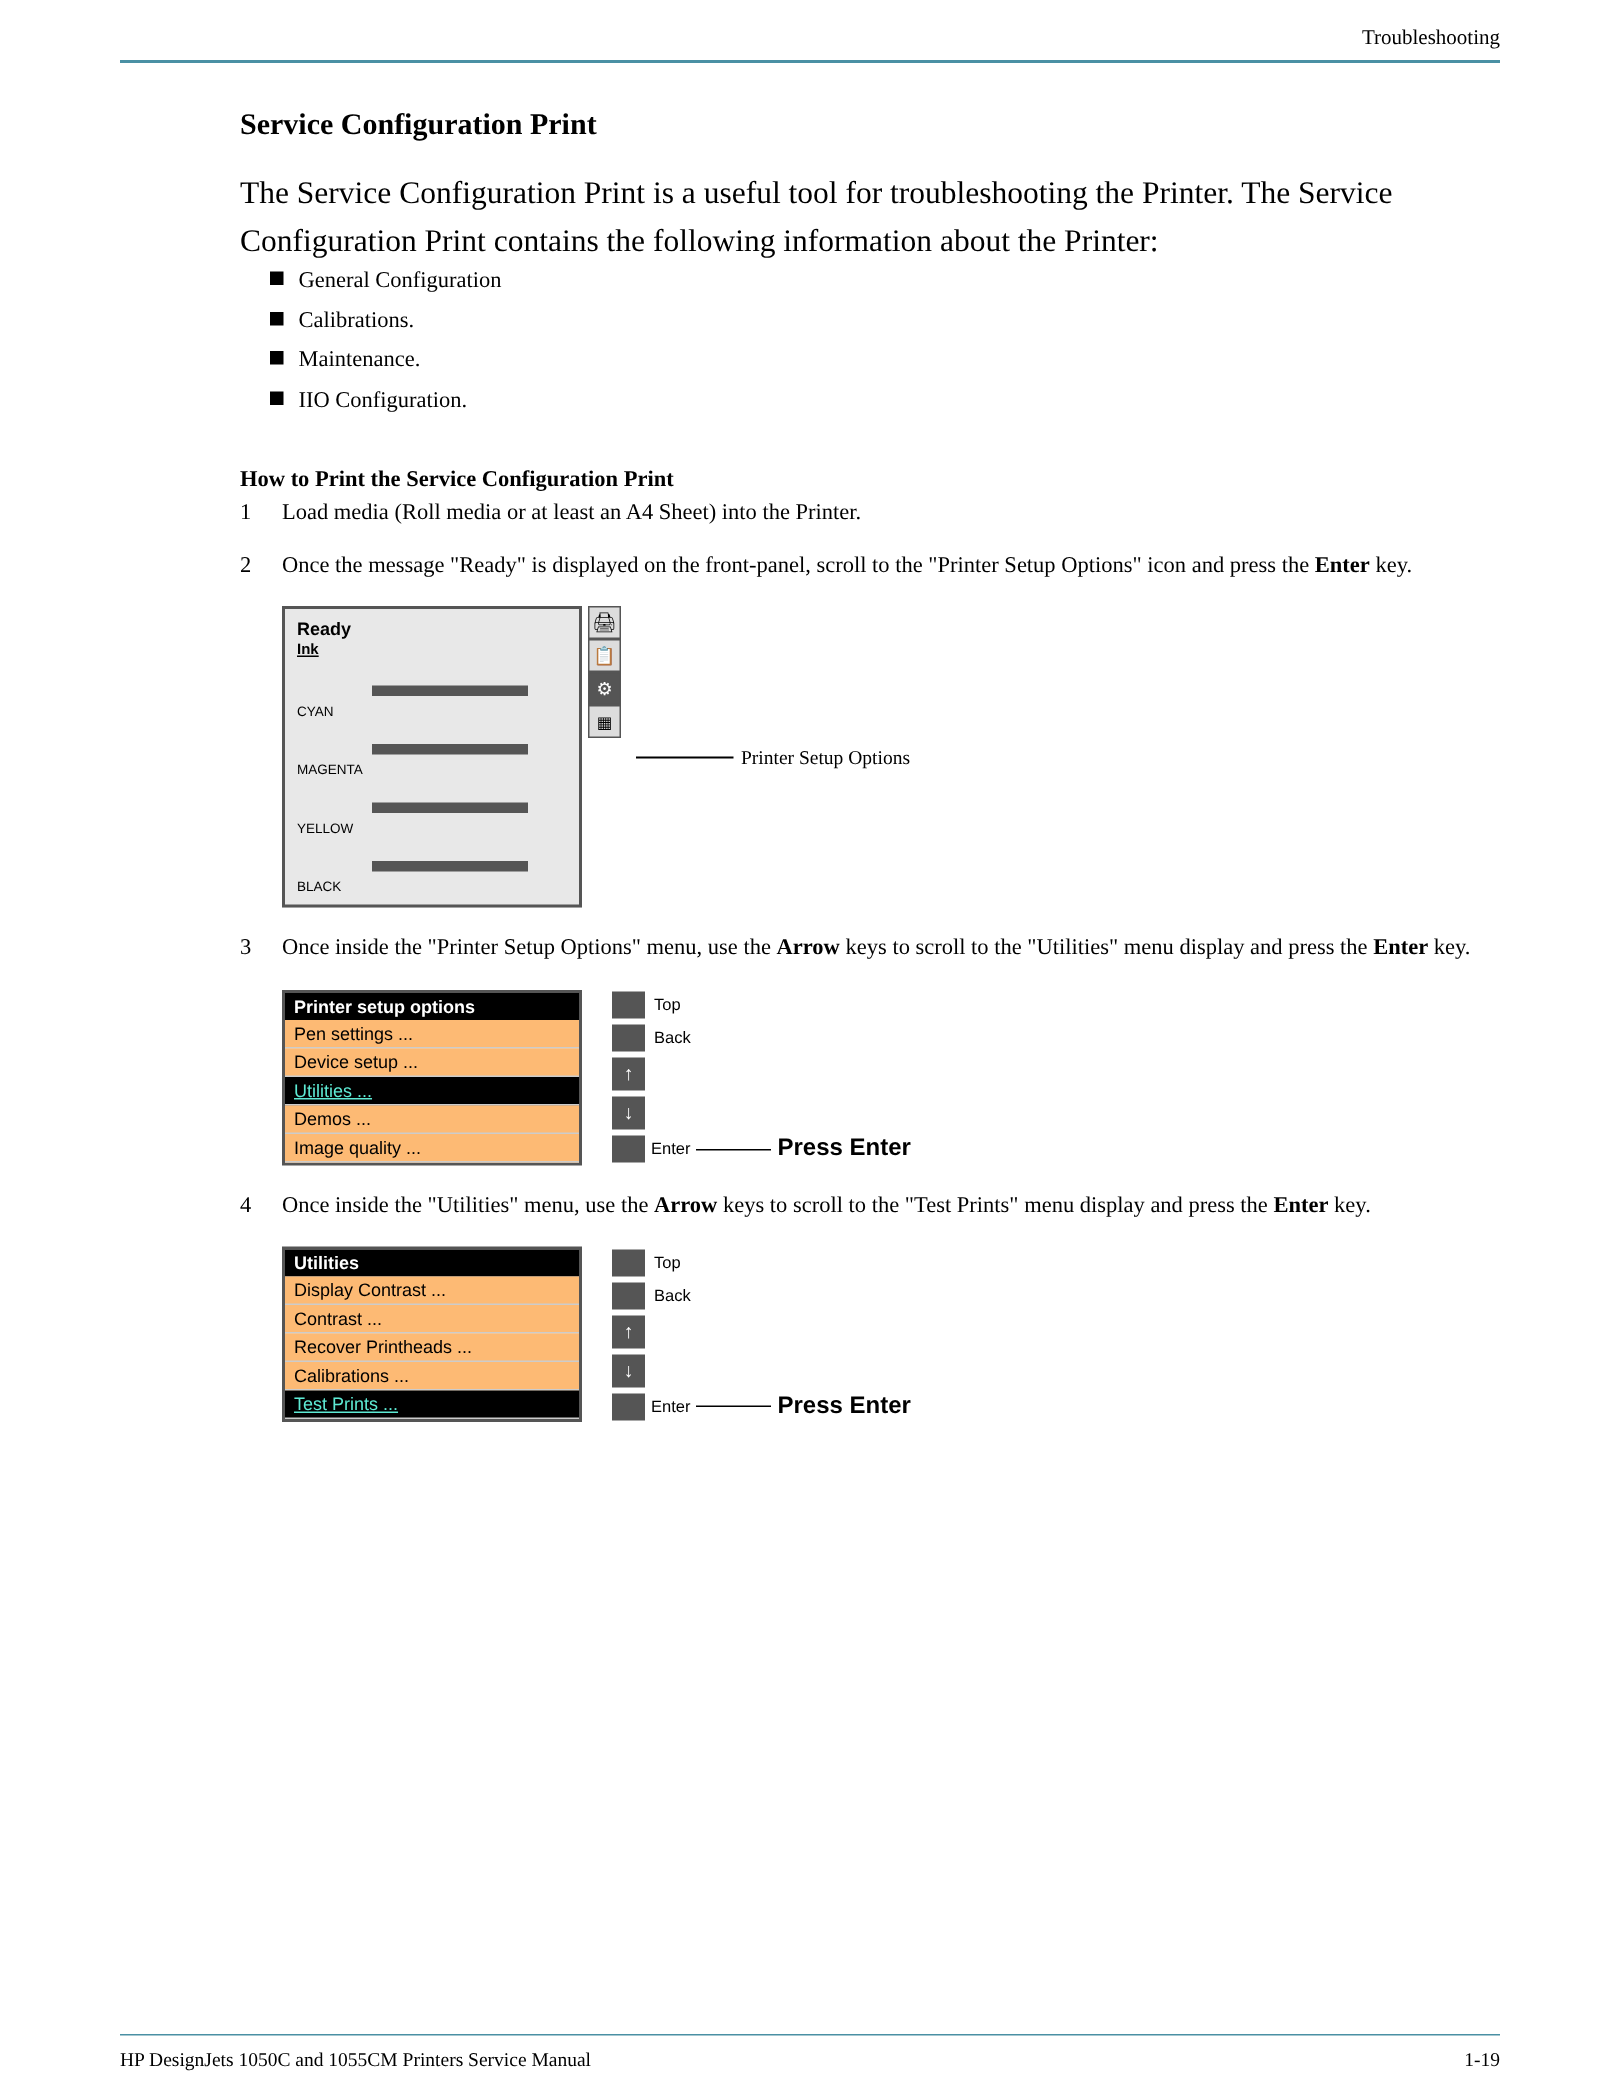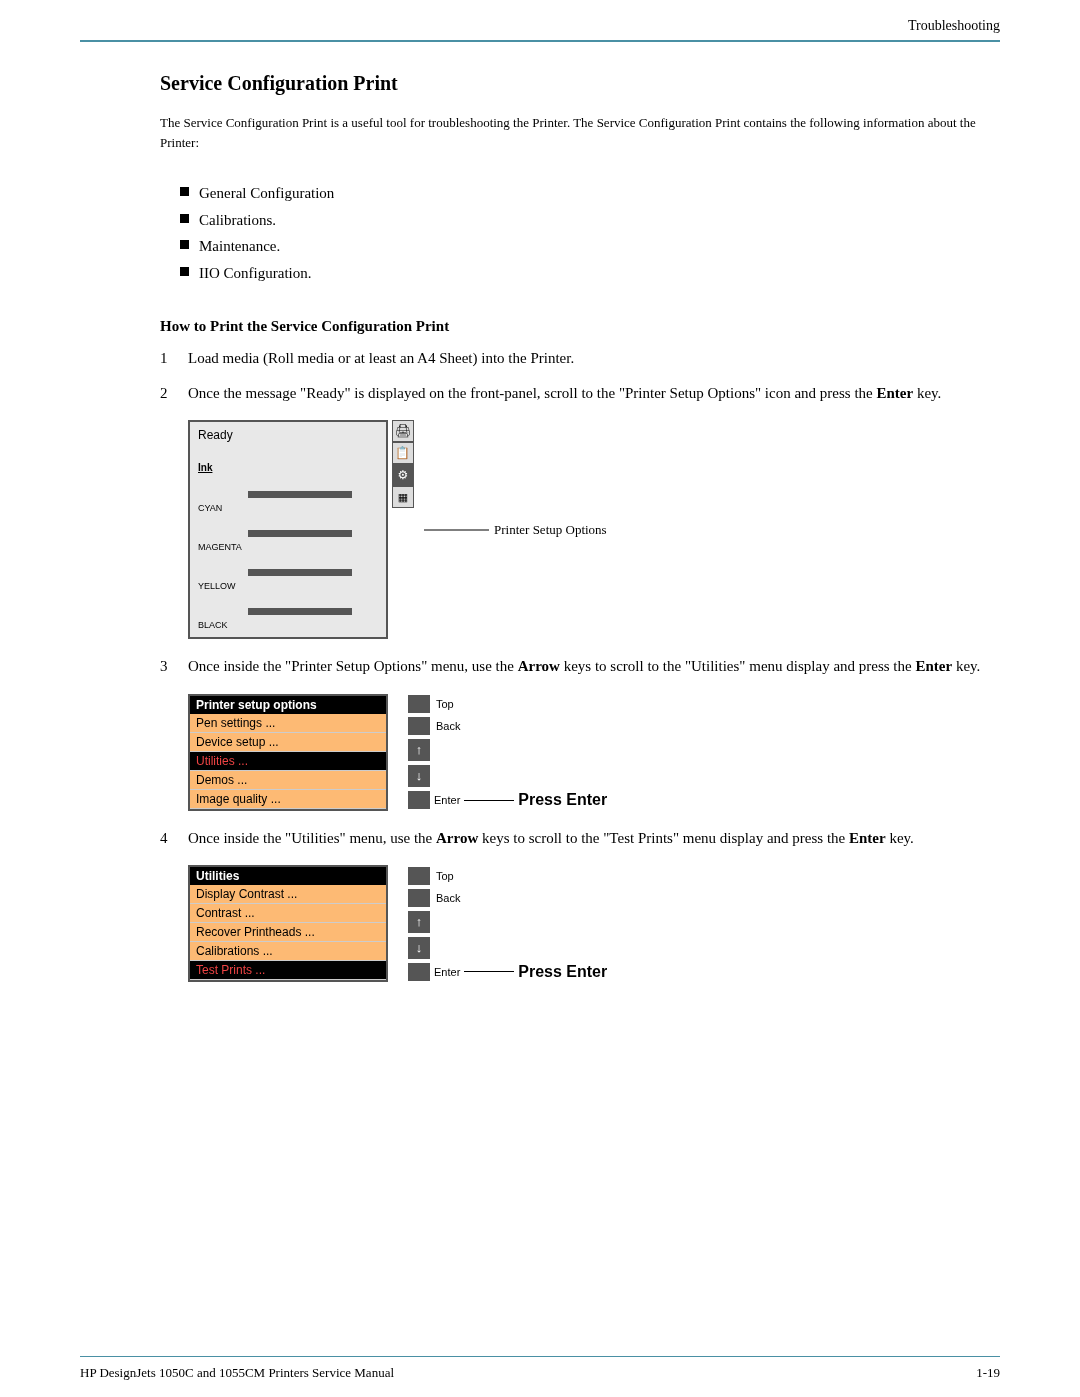--- a/index.html
+++ b/index.html
@@ -33,23 +33,23 @@
     
     .content {
       padding: 30px 80px 30px 160px;
     }
     .section-title {
       font-size: 20px;
       font-weight: bold;
       margin-bottom: 18px;
     }
     .intro-text {
-      font-size: 13px;
+      font-size: 21px;
       line-height: 1.5;
-      margin-bottom: 30px;
+      margin-bottom: 0;
     }
     .bullet-list {
       margin-left: 20px;
       margin-bottom: 34px;
     }
     .bullet-item {
       display: flex;
       align-items: flex-start;
       margin-bottom: 4px;
       font-size: 15px;
@@ -60,21 +60,21 @@
       width: 9px;
       height: 9px;
       background: #000;
       margin-right: 10px;
       margin-top: 5px;
       flex-shrink: 0;
     }
     .subsection-title {
       font-size: 15px;
       font-weight: bold;
-      margin-bottom: 12px;
+      margin-bottom: 2px;
     }
     .numbered-steps {
       margin-left: 0;
       margin-bottom: 10px;
     }
     .step {
       display: flex;
       align-items: flex-start;
       margin-bottom: 12px;
       font-size: 15px;
@@ -101,23 +101,23 @@
       border: 2px solid #555;
       background: #e8e8e8;
       width: 200px;
       min-height: 100px;
       padding: 6px 8px;
       font-family: Arial, sans-serif;
       font-size: 11px;
       position: relative;
     }
     .lcd-header {
-      font-weight: normal;
+      font-weight: bold;
       font-size: 12px;
-      margin-bottom: 20px;
+      margin-bottom: 2px;
     }
     .lcd-icon {
       width: 22px;
       height: 22px;
       border: 1.5px solid #555;
       background: #ddd;
       display: flex;
       align-items: center;
       justify-content: center;
       font-size: 11px;
@@ -170,21 +170,22 @@
       font-size: 12px;
     }
     .menu-item {
       padding: 2px 6px;
       border-bottom: 1px solid #ccc;
       font-size: 12px;
       background: #fdba74;
     }
     .menu-item.highlighted {
       background: #000;
-      color: #ef4444;
+      color: #5eead4;
+      text-decoration: underline;
     }
 
     
     .button-panel {
       display: flex;
       flex-direction: column;
       align-items: flex-start;
       margin-left: 20px;
       gap: 4px;
     }

